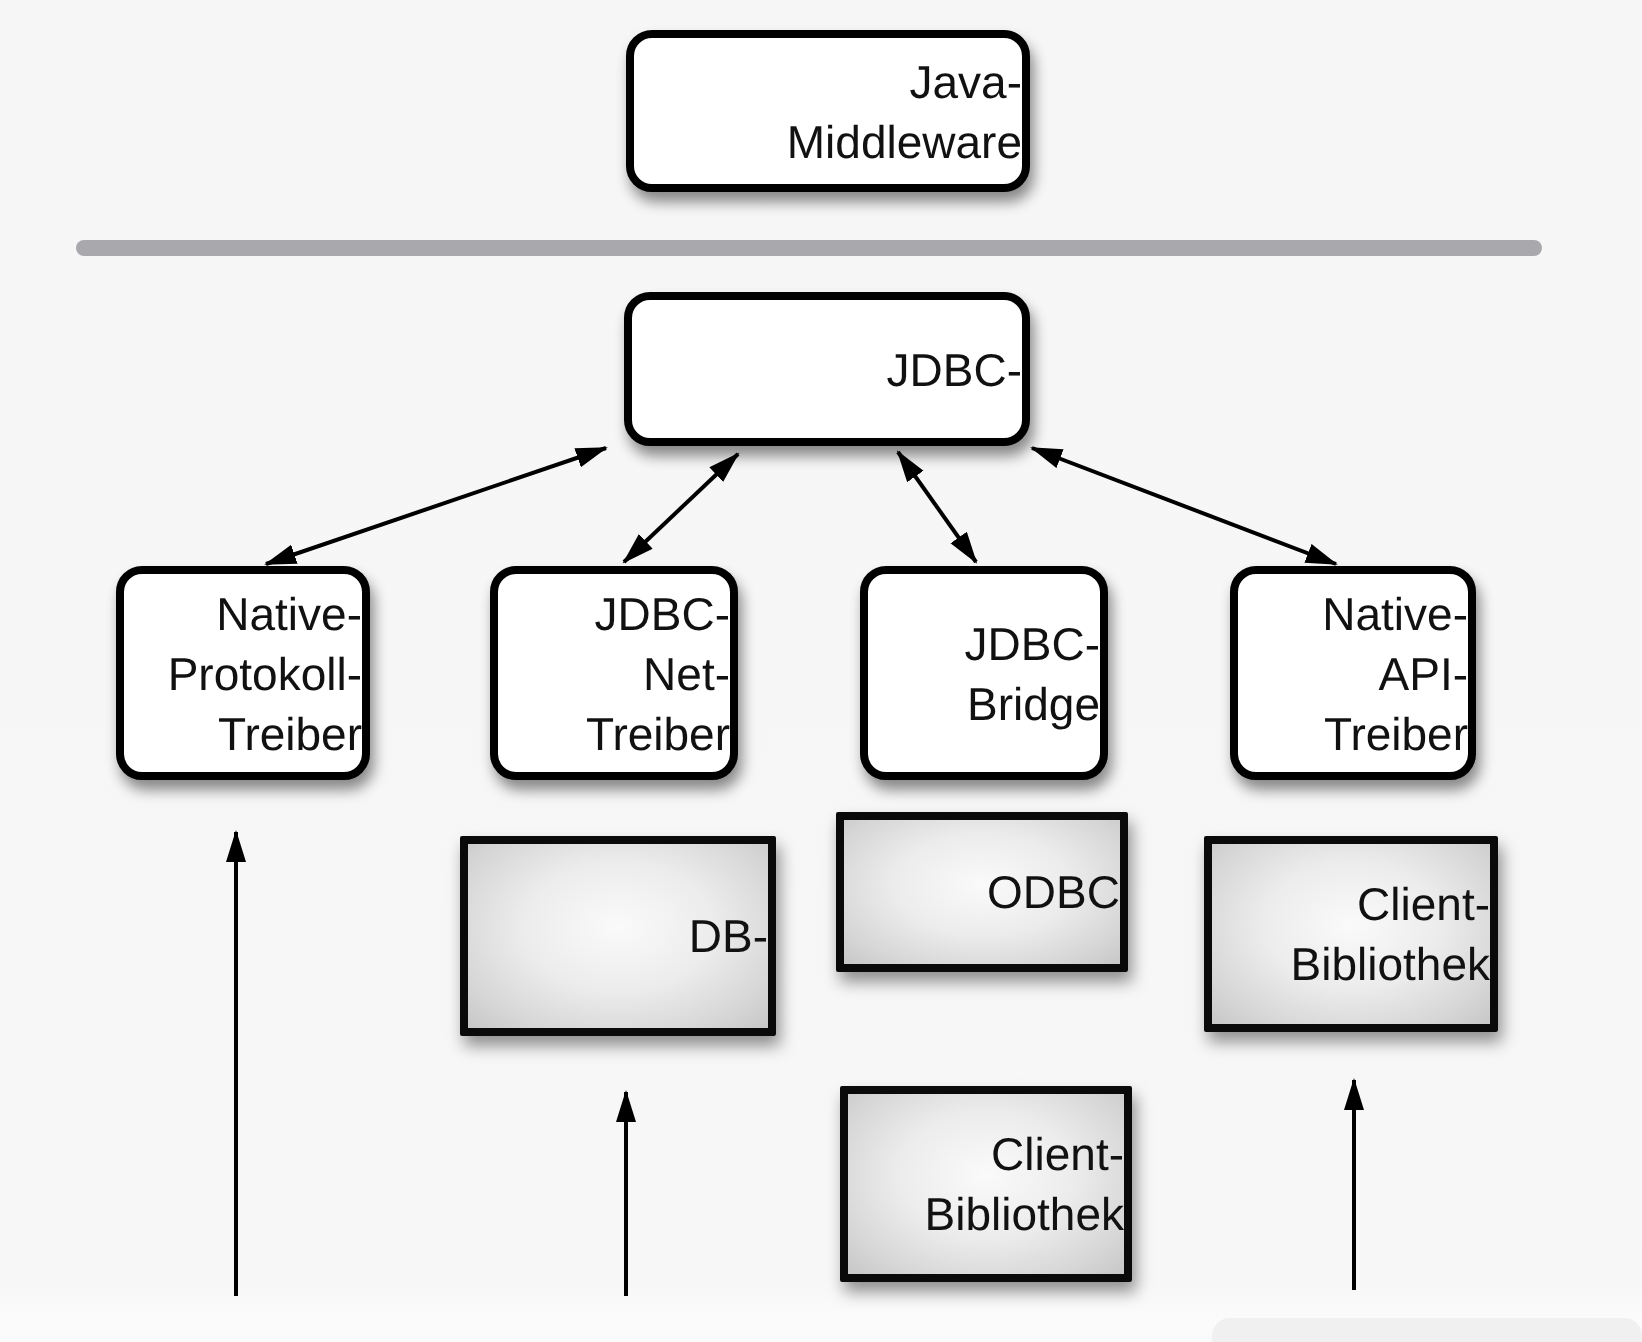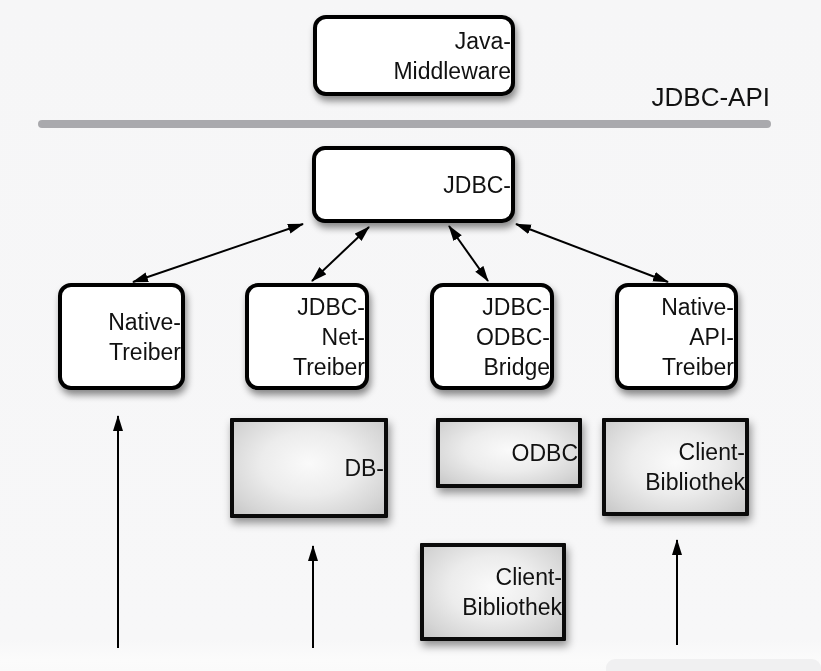--- a/index.html
+++ b/index.html
@@ -70,59 +70,58 @@
     <line x1="369" y1="227" x2="312" y2="281" stroke="#000" stroke-width="2" marker-start="url(#ah)" marker-end="url(#ah)"></line>
     <line x1="449" y1="226" x2="488" y2="281" stroke="#000" stroke-width="2" marker-start="url(#ah)" marker-end="url(#ah)"></line>
     <line x1="516" y1="224" x2="668" y2="282" stroke="#000" stroke-width="2" marker-start="url(#ah)" marker-end="url(#ah)"></line>
 
     <line x1="118" y1="648" x2="118" y2="416" stroke="#000" stroke-width="2" marker-end="url(#ah)"></line>
     <line x1="313" y1="648" x2="313" y2="546" stroke="#000" stroke-width="2" marker-end="url(#ah)"></line>
     <line x1="677" y1="645" x2="677" y2="540" stroke="#000" stroke-width="2" marker-end="url(#ah)"></line>
   </svg>
 
   <div class="divider"></div>
-  <div class="api-label">JDBC-API</div>
 
   <div class="node round" style="left:313px;top:15px;width:202px;height:81px;">
     <span>Java-</span>
     <span>Middleware</span>
   </div>
 
   <div class="node round" style="left:312px;top:146px;width:203px;height:77px;">
     <span>JDBC-</span>
   </div>
 
   <div class="node round" style="left:58px;top:283px;width:127px;height:107px;">
     <span>Native-</span>
+    <span>Protokoll-</span>
     <span>Treiber</span>
   </div>
 
   <div class="node round" style="left:245px;top:283px;width:124px;height:107px;">
     <span>JDBC-</span>
     <span>Net-</span>
     <span>Treiber</span>
   </div>
 
   <div class="node round" style="left:430px;top:283px;width:124px;height:107px;">
     <span>JDBC-</span>
-    <span>ODBC-</span>
     <span>Bridge</span>
   </div>
 
   <div class="node round" style="left:615px;top:283px;width:123px;height:107px;">
     <span>Native-</span>
     <span>API-</span>
     <span>Treiber</span>
   </div>
 
   <div class="node grayrect" style="left:230px;top:418px;width:158px;height:100px;">
     <span>DB-</span>
   </div>
 
-  <div class="node grayrect" style="left:418px;top:418px;width:146px;height:70px;margin-left:18px;">
+  <div class="node grayrect" style="left:418px;top:406px;width:146px;height:80px;">
     <span>ODBC</span>
   </div>
 
   <div class="node grayrect" style="left:602px;top:418px;width:147px;height:98px;">
     <span>Client-</span>
     <span>Bibliothek</span>
   </div>
 
   <div class="node grayrect" style="left:420px;top:543px;width:146px;height:98px;">
     <span>Client-</span>

